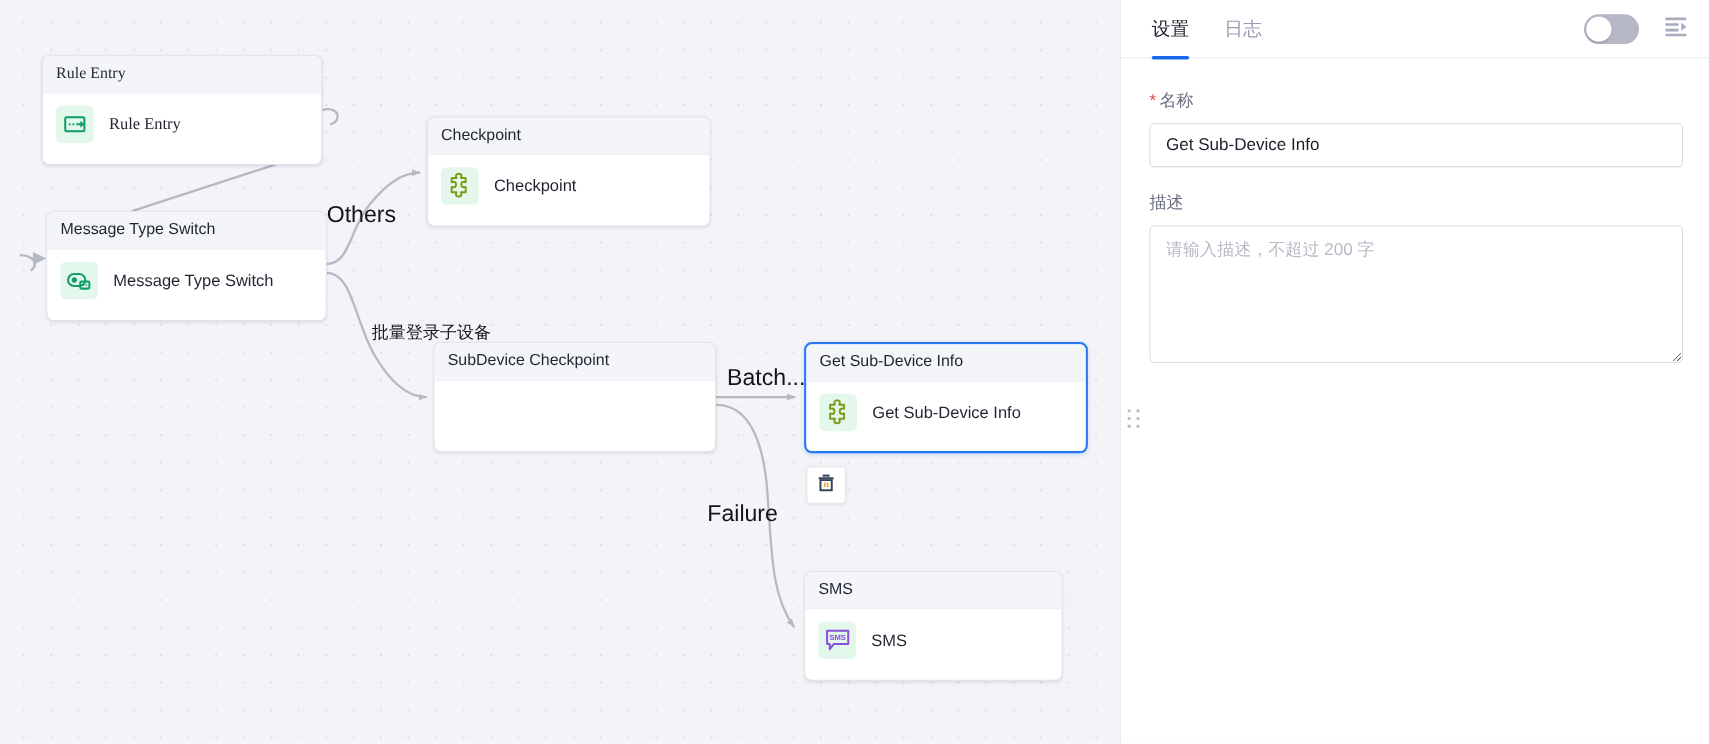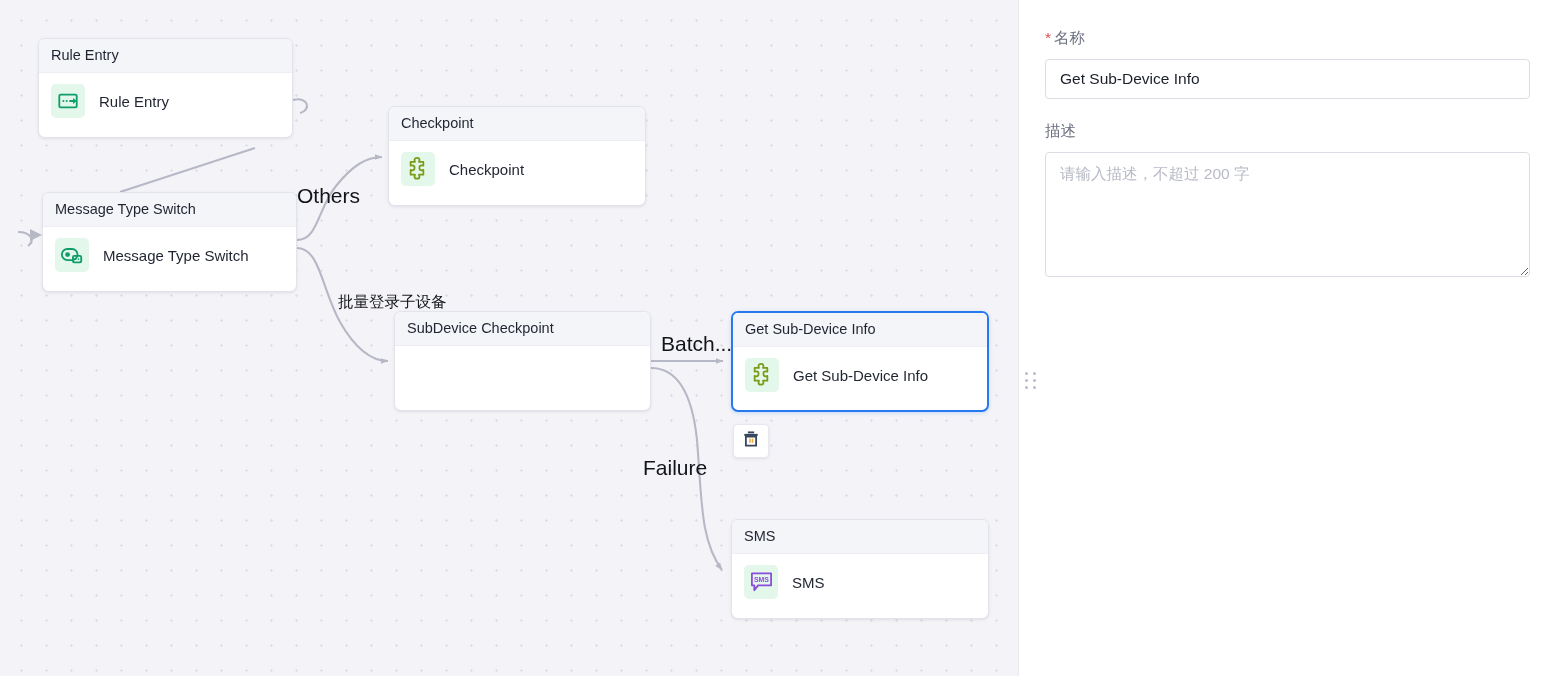--- a/index.html
+++ b/index.html
@@ -290,21 +290,21 @@
 
       <path d="M 297,240 C 318,240 318,208 336,186 C 352,166 366,157 382,157" stroke="#b7b8c6" stroke-width="2.1" fill="none" marker-end="url(#arrow)"></path>
 
       <path d="M 297,248 C 320,248 322,290 340,322 C 356,350 372,361 388,361" stroke="#b7b8c6" stroke-width="2.1" fill="none" marker-end="url(#arrow)"></path>
 
       <path d="M 651,361 L 723,361" stroke="#b7b8c6" stroke-width="2.1" fill="none" marker-end="url(#arrow)"></path>
 
       <path d="M 651,368 C 676,368 692,392 697,440 C 702,500 700,540 722,570" stroke="#b7b8c6" stroke-width="2.1" fill="none" marker-end="url(#arrow)"></path>
     </svg>
 
-    <div class="node" style="left:38px; top:38px; width:255px; height:100px;">
+    <div class="node" style="left:38px; top:50px; width:255px; height:100px;font-family:Liberation Serif, serif;">
       <div class="node-header">Rule Entry</div>
       <div class="node-body">
         <span class="node-icon">
           <svg width="22" height="22" viewBox="0 0 24 24">
             <rect x="2.5" y="5" width="19" height="14" rx="1.5" fill="none" stroke="#0f9d6e" stroke-width="2"></rect>
             <circle cx="7" cy="12" r="1.1" fill="#0f9d6e"></circle>
             <circle cx="10.6" cy="12" r="1.1" fill="#0f9d6e"></circle>
             <path d="M13.5,12 L19.5,12" stroke="#0f9d6e" stroke-width="2"></path>
             <path d="M17.5,8.6 L21.5,12 L17.5,15.4 z" fill="#0f9d6e"></path>
           </svg>
@@ -368,21 +368,21 @@
                      C9.2,20.4 9.7,19.9 9.7,19.2 L5.0,19.2 L5.0,14.0
                      C5.6,14.0 6.2,14.4 7.0,14.4 C8.4,14.4 9.3,13.2 9.3,11.7
                      C9.3,10.2 8.4,9.0 7.0,9.0 C6.2,9.0 5.6,9.4 5.0,9.4
                      L5.0,5.3 L9.7,5.3 C9.7,4.6 9.2,4.1 9.2,3.2 Z" fill="none" stroke="#7b9a17" stroke-width="1.9" stroke-linejoin="round"></path>
           </svg>
         </span>
         <span class="node-label">Get Sub-Device Info</span>
       </div>
     </div>
 
-    <div class="node" style="left:731px; top:519px; width:258px; height:100px;">
+    <div class="node" style="left:731px; top:519px; width:235px; height:100px;">
       <div class="node-header">SMS</div>
       <div class="node-body">
         <span class="node-icon">
           <svg width="25" height="24" viewBox="0 0 26 25">
             <path d="M3,3.5 L23,3.5 L23,16 L9.5,16 L5.5,21 L5.5,16 L3,16 Z" fill="none" stroke="#8b4ddc" stroke-width="1.9" stroke-linejoin="round"></path>
             <text x="13" y="12.6" font-family="Liberation Sans, sans-serif" font-size="7.2" font-weight="bold" fill="#8b4ddc" text-anchor="middle">SMS</text>
           </svg>
         </span>
         <span class="node-label">SMS</span>
       </div>
@@ -401,20 +401,47 @@
           <path d="M4.3,7.2 L15.7,7.2 L15.7,17.4 L4.3,17.4 Z" fill="none" stroke="#37445c" stroke-width="2"></path>
           <rect x="8.0" y="9.6" width="1.7" height="4.6" fill="#f0a73c"></rect>
           <rect x="10.8" y="9.6" width="1.7" height="4.6" fill="#f0a73c"></rect>
         </svg>
       </span>
     </div>
   </div>
 
   <div class="panel">
 
+    <div class="panel-header">
+      <div class="tabs">
+        <div class="tab active">
+          <span>设置</span>
+        </div>
+        <div class="tab">
+          <span>日志</span>
+        </div>
+      </div>
+
+      <div class="header-right">
+        <div class="toggle">
+          <span class="knob"></span>
+        </div>
+        <div class="panel-icon-btn">
+          <span>
+            <svg width="22" height="20" viewBox="0 0 22 20">
+              <rect x="1" y="2" width="19" height="2.4" rx="0.6" fill="#a8abbd"></rect>
+              <rect x="1" y="7.1" width="12" height="2.4" rx="0.6" fill="#a8abbd"></rect>
+              <rect x="1" y="12.2" width="12" height="2.4" rx="0.6" fill="#a8abbd"></rect>
+              <rect x="1" y="16.6" width="19" height="2.4" rx="0.6" fill="#a8abbd"></rect>
+              <path d="M15.4,6.6 L20.2,10.3 L15.4,14 z" fill="#a8abbd"></path>
+            </svg>
+          </span>
+        </div>
+      </div>
+    </div>
 
     <div class="panel-body">
 
       <div class="field">
         <label class="field-label">
           <span class="req-star">*</span><span>名称</span>
         </label>
         <input class="text-input" type="text" value="Get Sub-Device Info" style="">
       </div>
 

